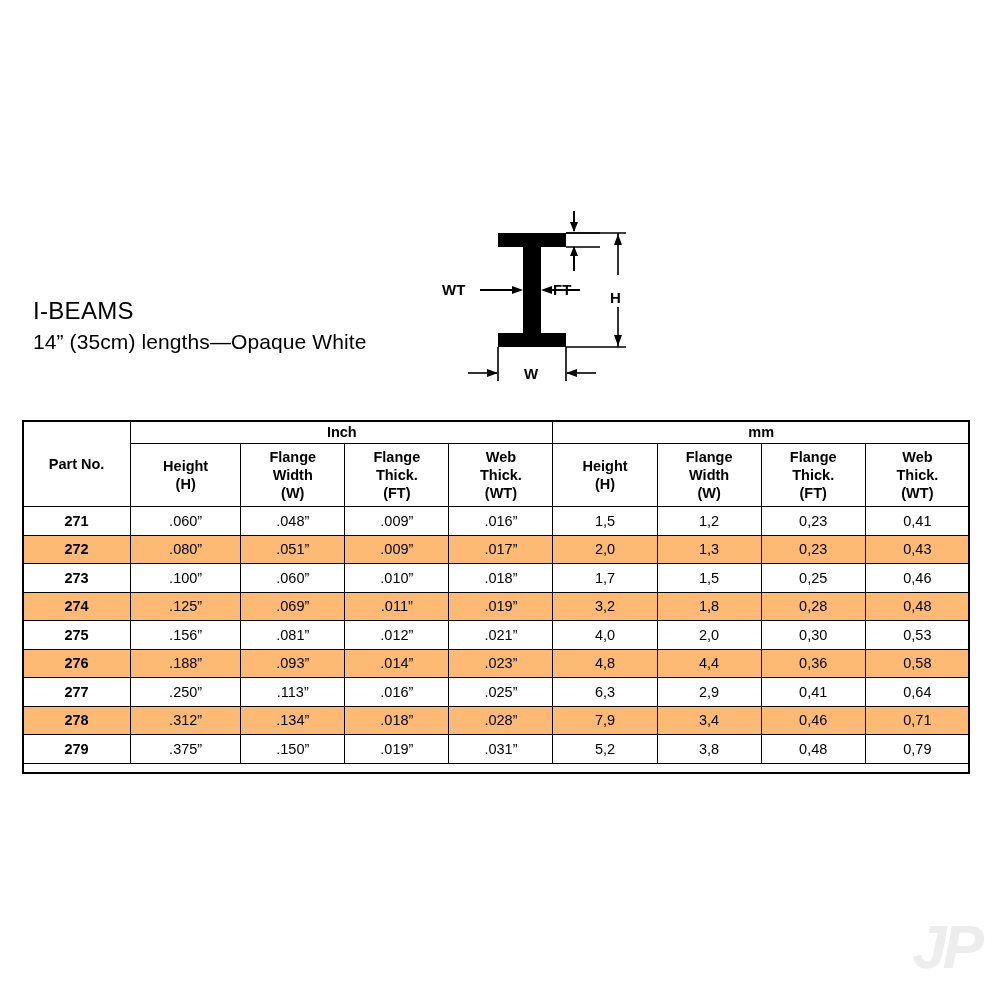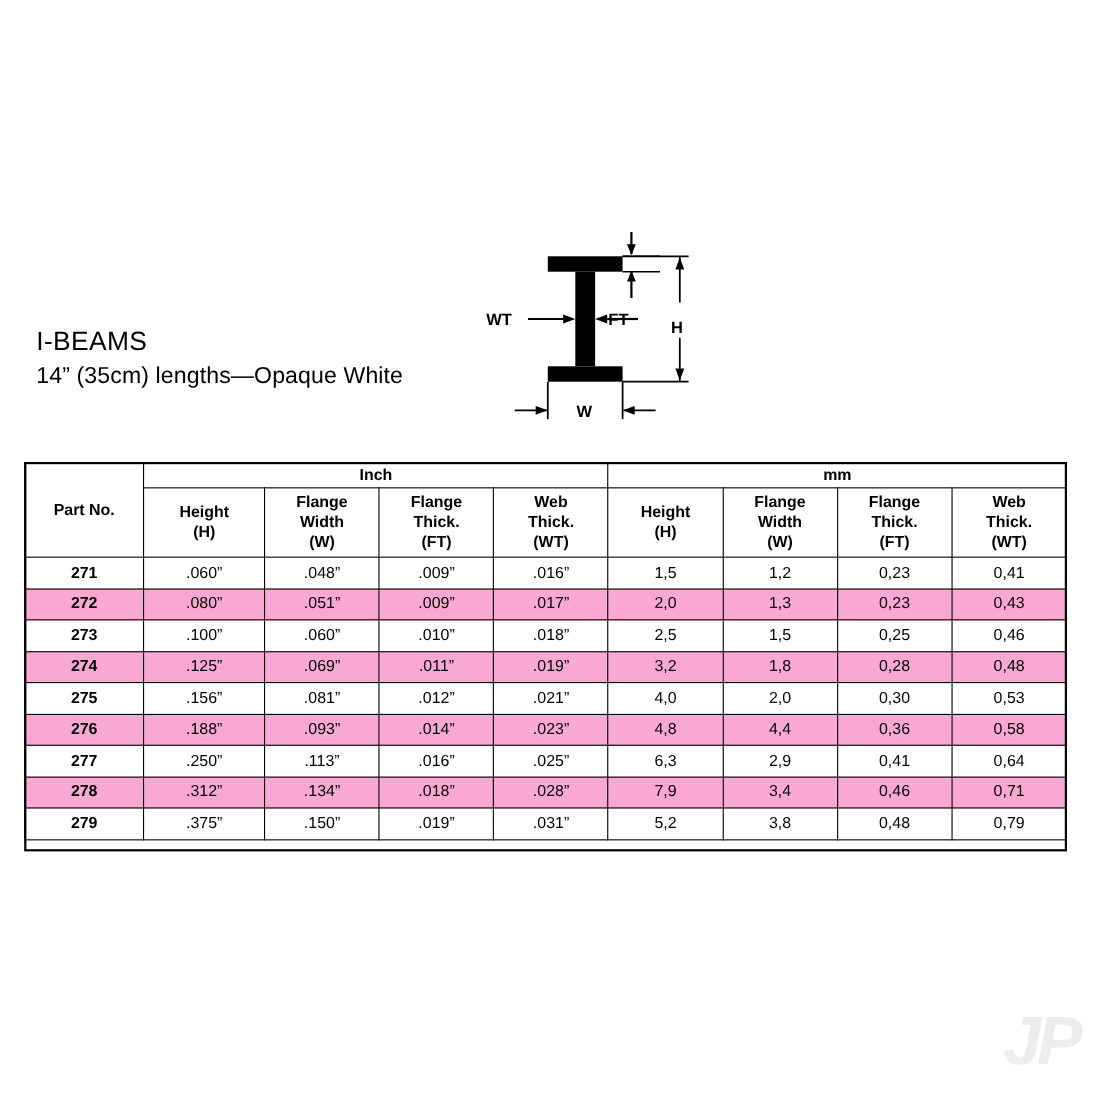--- a/index.html
+++ b/index.html
@@ -81,21 +81,21 @@
   .partno-head {
     font-weight: bold;
     font-size: 15px;
     margin-top: 12px;
   }
   table.spec tbody td {
     height: 27.5px;
     padding: 0;
   }
   table.spec tbody tr.alt td {
-    background: #f9a8d4;
+    background: #fdba74;
   }
   td.part {
     font-weight: bold;
   }
   
   .frame-outer {
     position: absolute;
     left: 22px;
     top: 420px;
     width: 948px;
@@ -264,21 +264,21 @@
           <td>1,3</td>
           <td>0,23</td>
           <td>0,43</td>
         </tr>
         <tr>
           <td class="part">273</td>
           <td>.100”</td>
           <td>.060”</td>
           <td>.010”</td>
           <td>.018”</td>
-          <td>2,5</td>
+          <td>1,7</td>
           <td>1,5</td>
           <td>0,25</td>
           <td>0,46</td>
         </tr>
         <tr class="alt">
           <td class="part">274</td>
           <td>.125”</td>
           <td>.069”</td>
           <td>.011”</td>
           <td>.019”</td>

